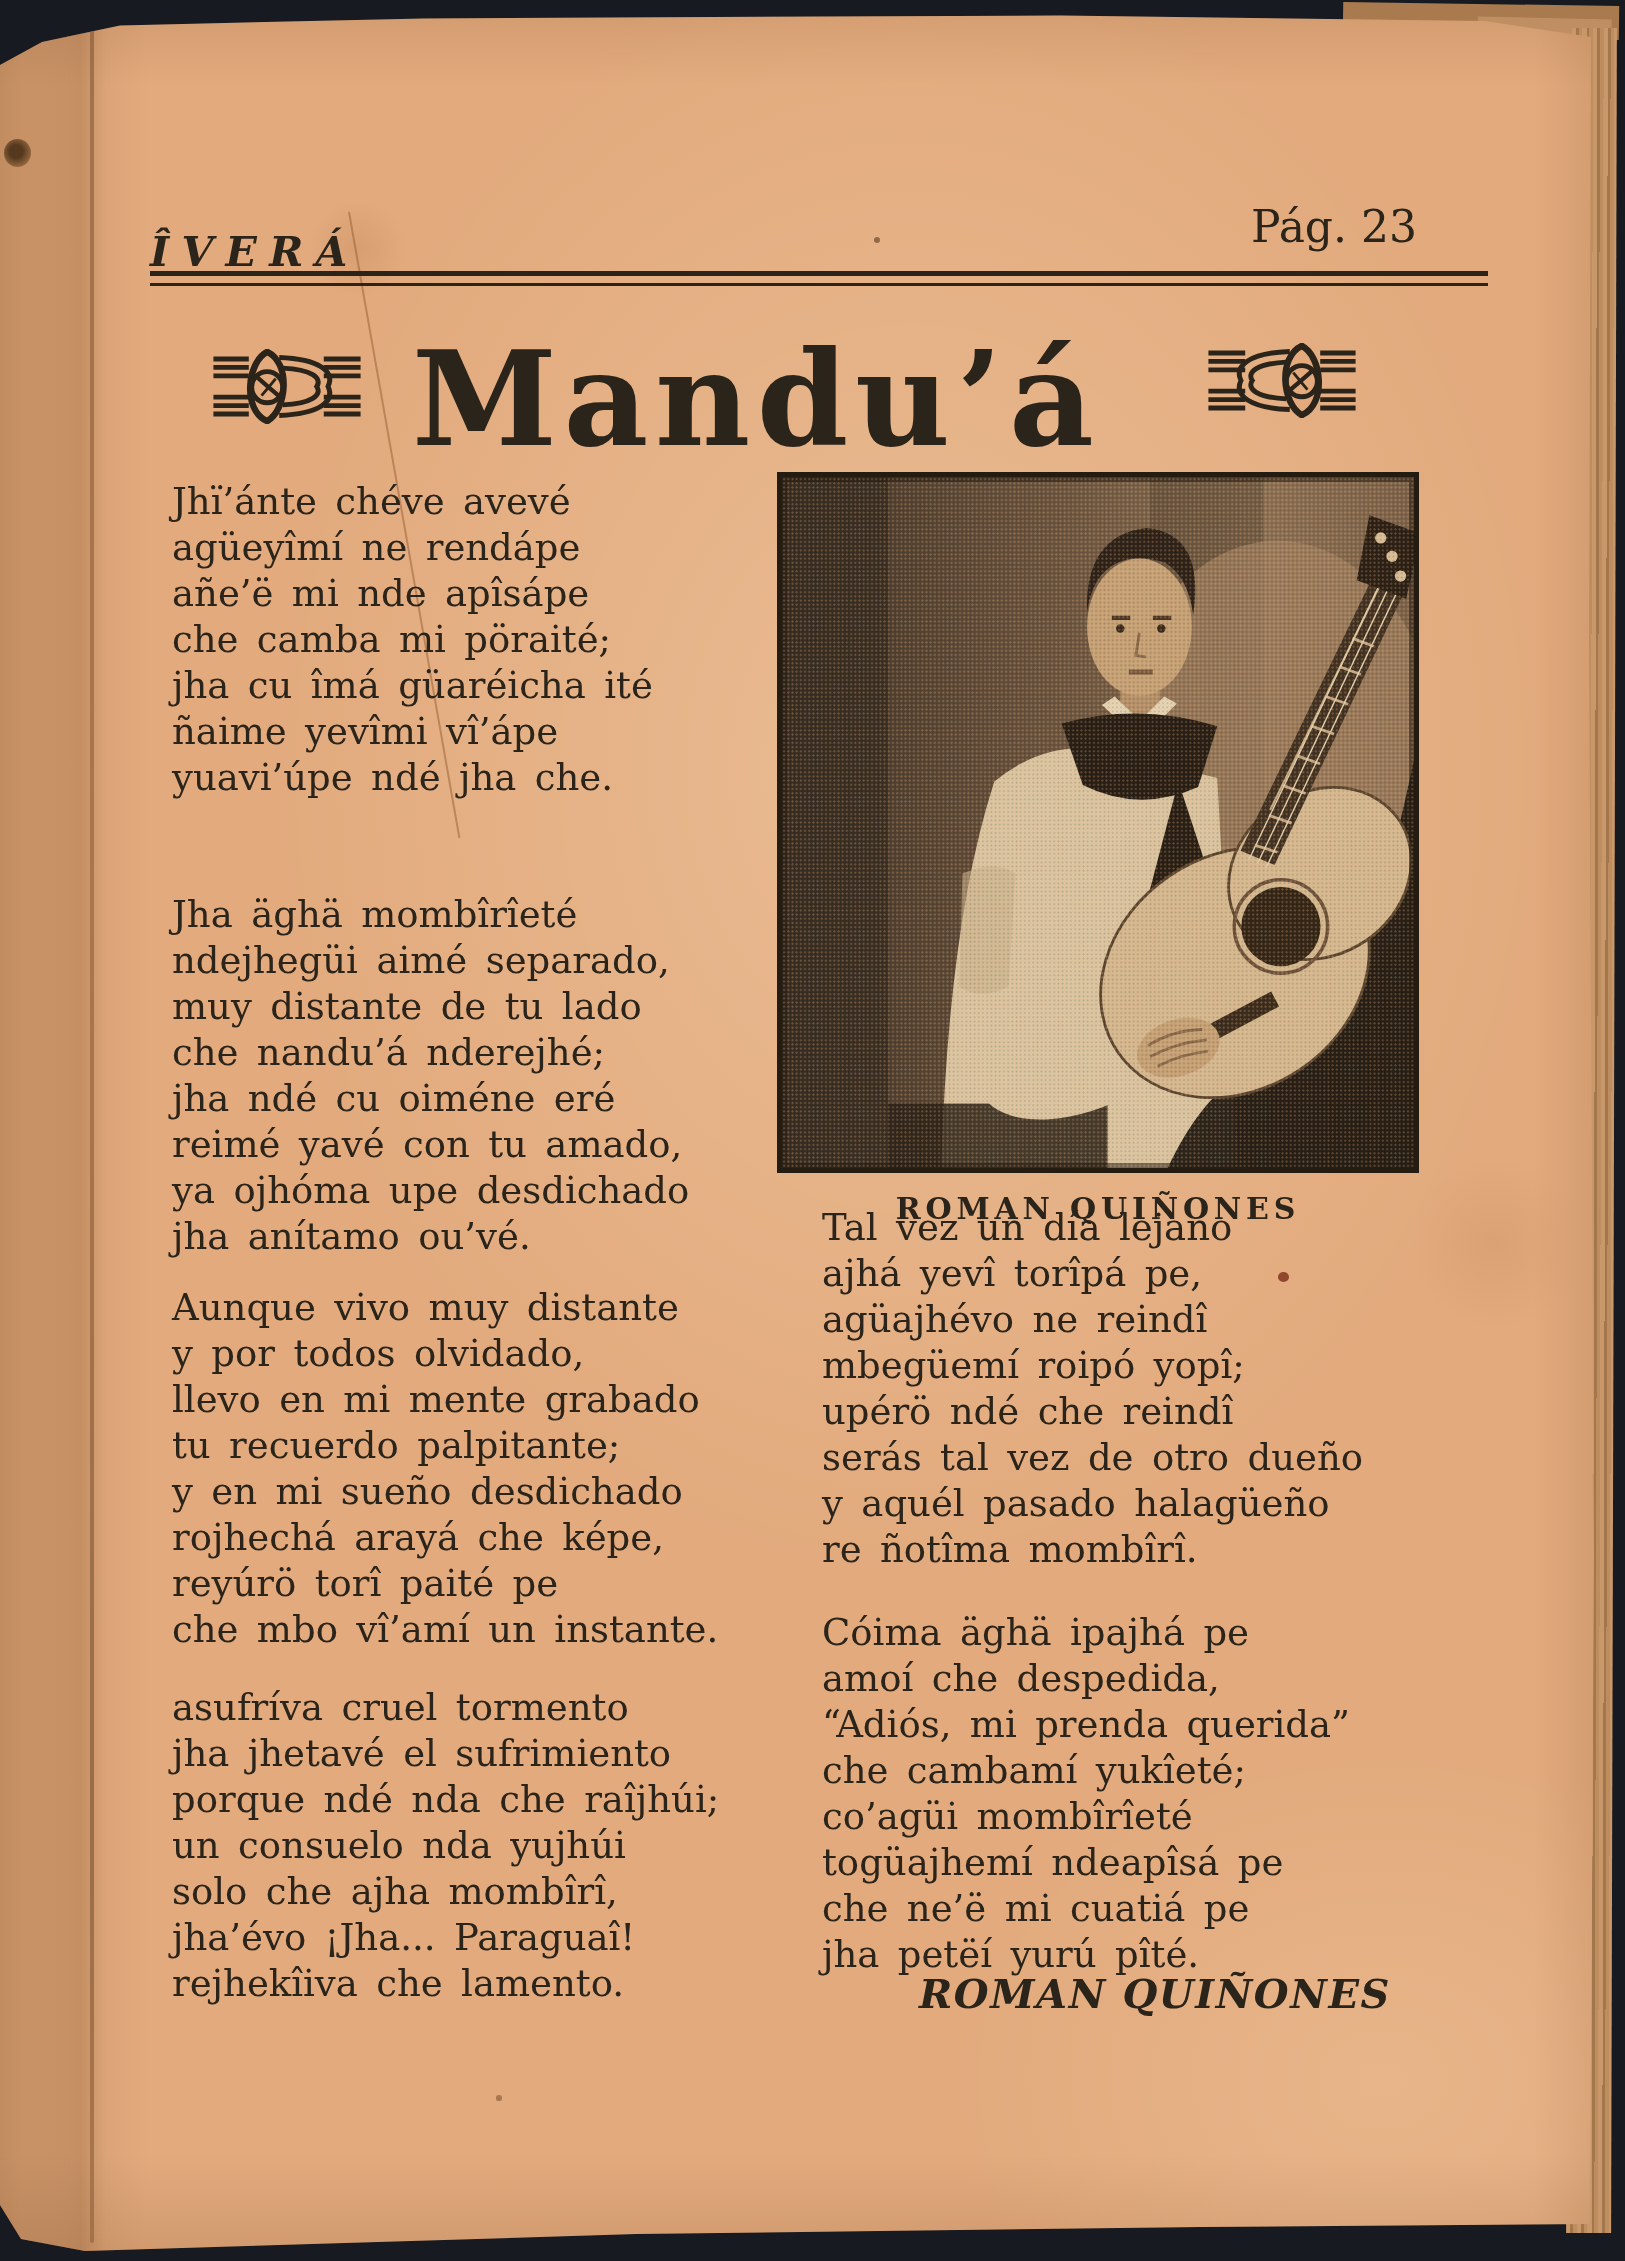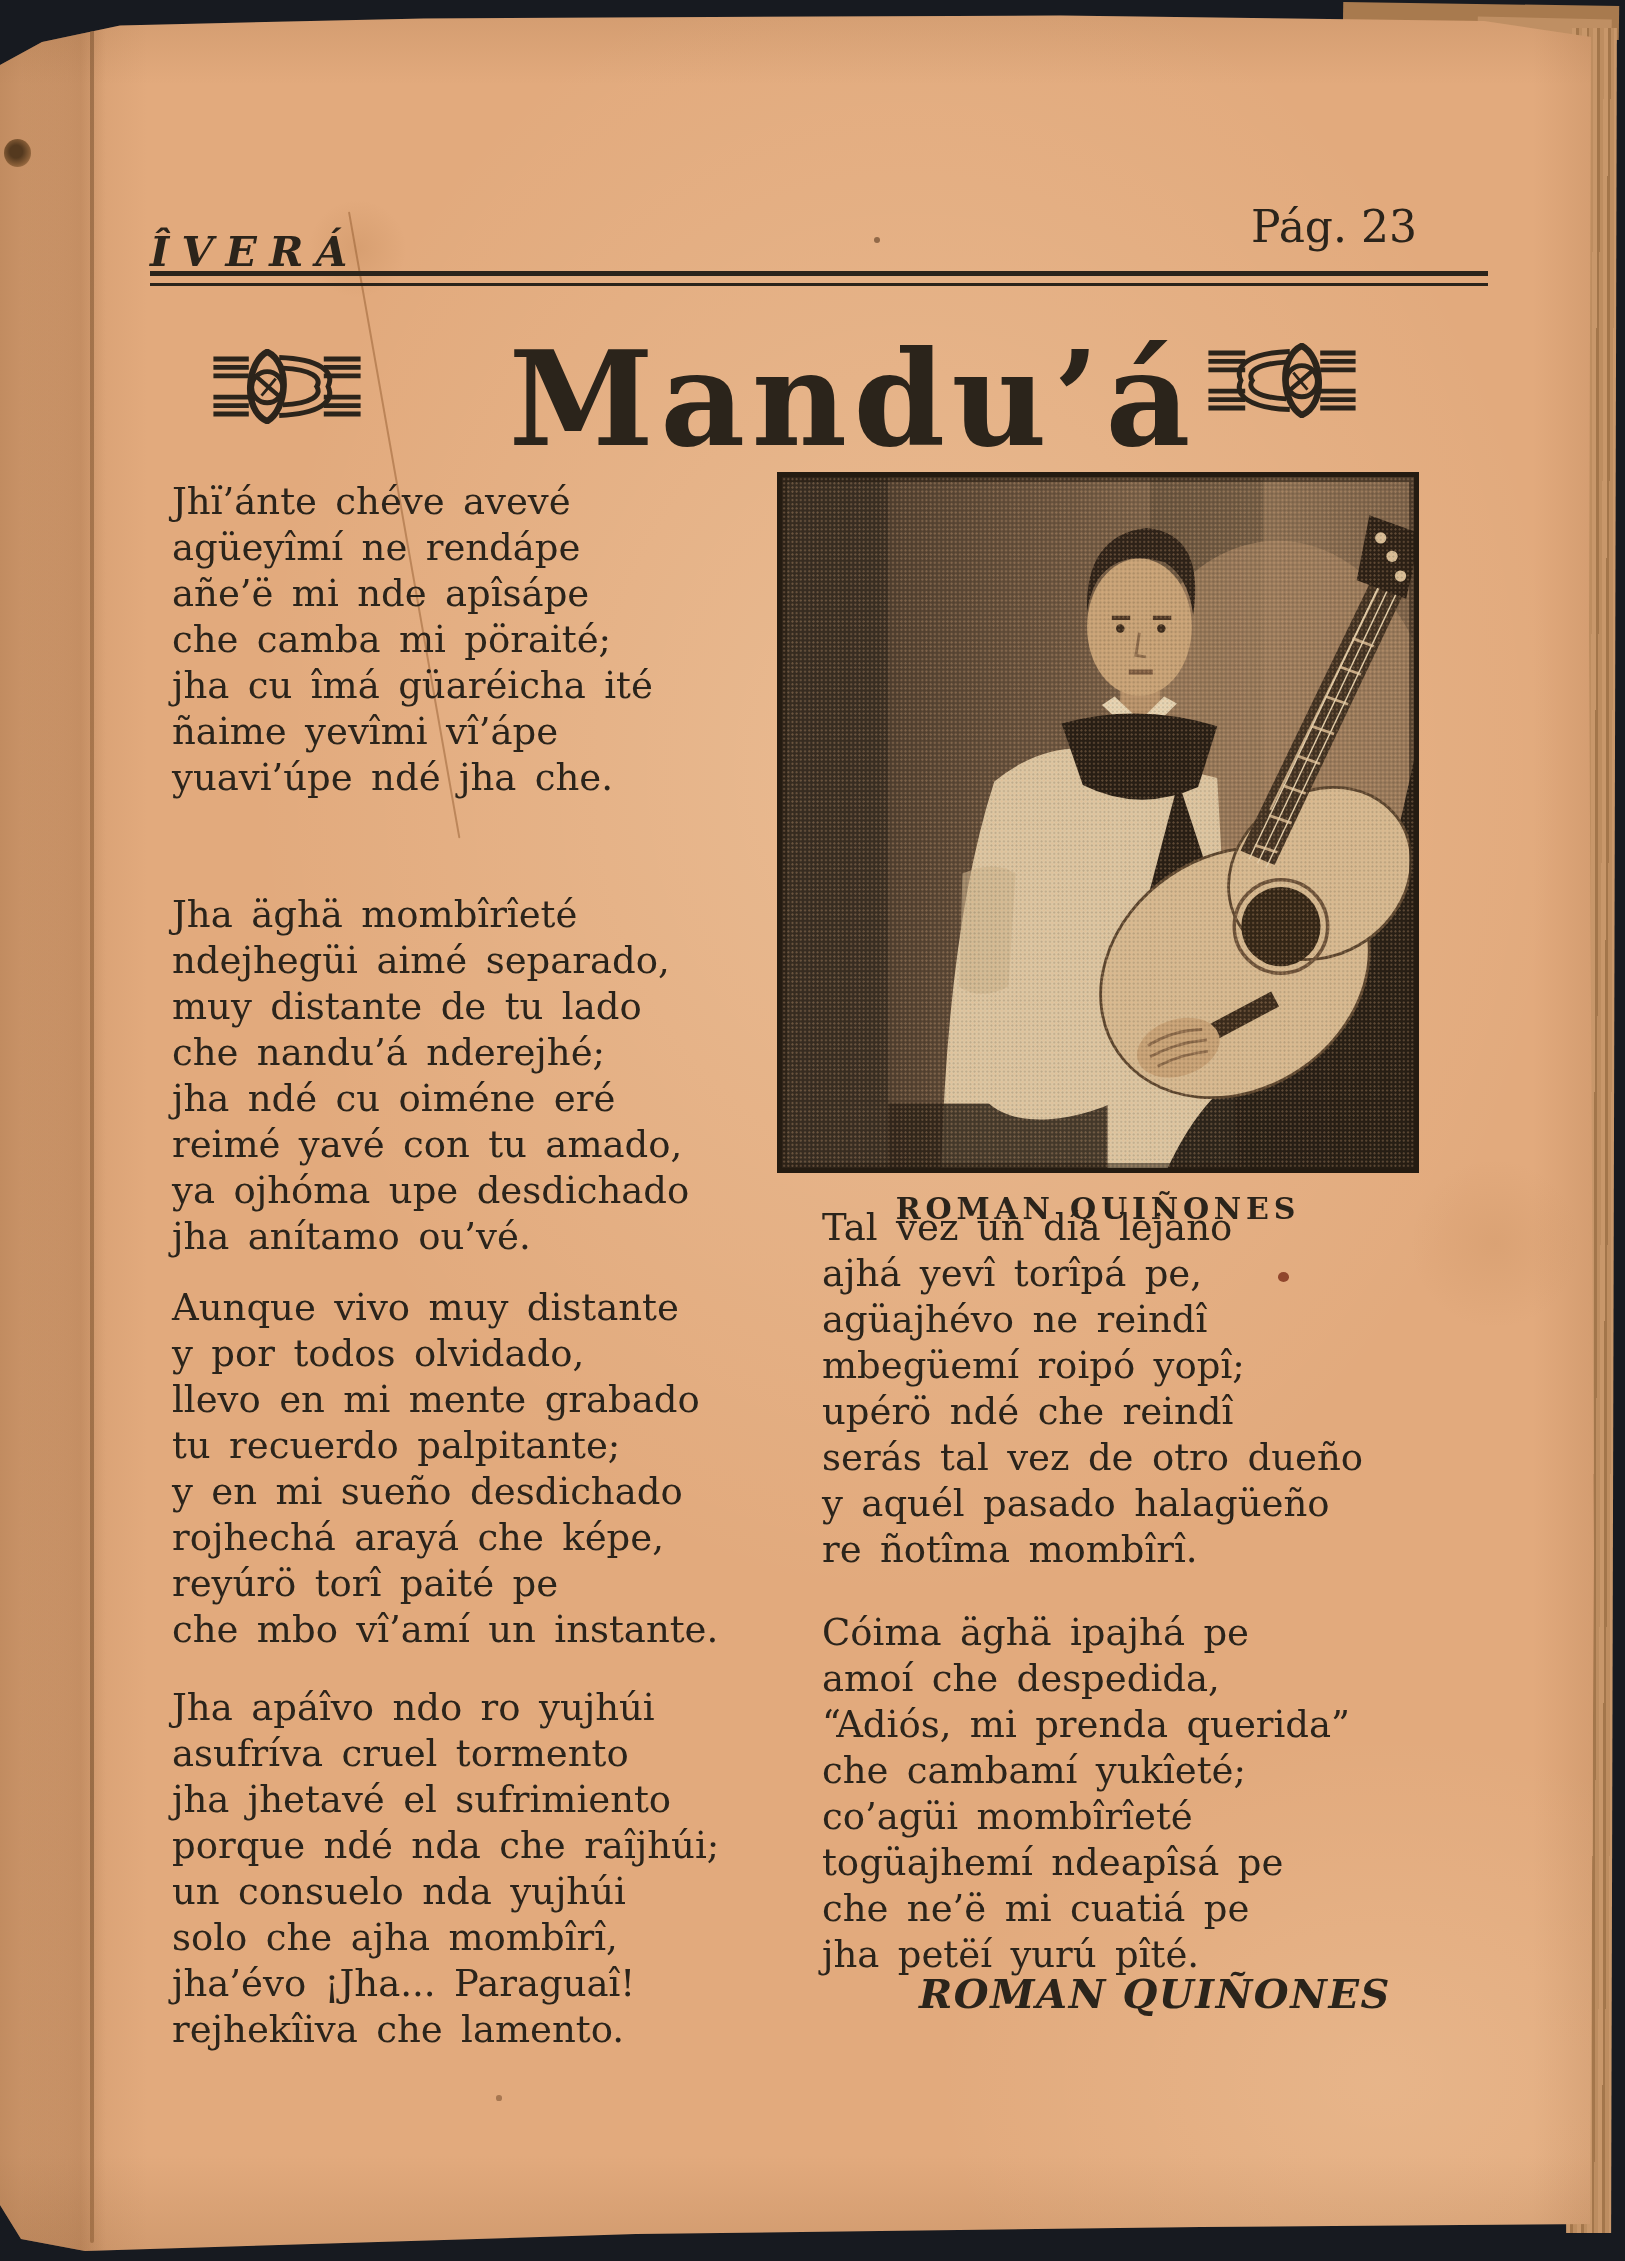--- a/index.html
+++ b/index.html
@@ -69,21 +69,21 @@
     color:#2b241b;white-space:nowrap;margin-top:24px;
   }
   .page-label{
     position:absolute;left:1194px;top:201px;width:223px;text-align:right;
     font-size:44px;font-weight:400;white-space:nowrap;
   }
   .rule-thick{position:absolute;left:150px;top:271px;width:1338px;height:5px;background:#2b241b;}
   .rule-thin{position:absolute;left:150px;top:283px;width:1338px;height:2.8px;background:#2b241b;}
   
   .article-title{
-    position:absolute;left:384px;top:325px;width:813px;text-align:right;
+    position:absolute;left:412px;top:325px;width:813px;text-align:left;
     font-size:131px;line-height:148px;font-weight:700;letter-spacing:.05em;white-space:nowrap;
   }
   .ornament{position:absolute;width:150px;height:75px;}
   .ornament-left{left:212px;top:349px;}
   .ornament-right{left:1207px;top:343px;}
   
   .stanza{
     position:absolute;left:172px;width:608px;
     font-size:37px;line-height:46px;word-spacing:.18em;white-space:nowrap;
     color:#2b241b;
@@ -210,21 +210,20 @@
       <div class="line">Aunque vivo muy distante</div>
       <div class="line">y por todos olvidado,</div>
       <div class="line">llevo en mi mente grabado</div>
       <div class="line">tu recuerdo palpitante;</div>
       <div class="line">y en mi sueño desdichado</div>
       <div class="line">rojhechá arayá che képe,</div>
       <div class="line">reyúrö torî paité pe</div>
       <div class="line">che mbo vî’amí un instante.</div>
     </div>
   <div class="stanza s4">
-      <div class="line">Jha apáîvo ndo ro yujhúi</div>
       <div class="line">asufríva cruel tormento</div>
       <div class="line">jha jhetavé el sufrimiento</div>
       <div class="line">porque ndé nda che raîjhúi;</div>
       <div class="line">un consuelo nda yujhúi</div>
       <div class="line">solo che ajha mombîrî,</div>
       <div class="line">jha’évo ¡Jha... Paraguaî!</div>
       <div class="line">rejhekîiva che lamento.</div>
     </div>
 
   <div class="photo-frame">

